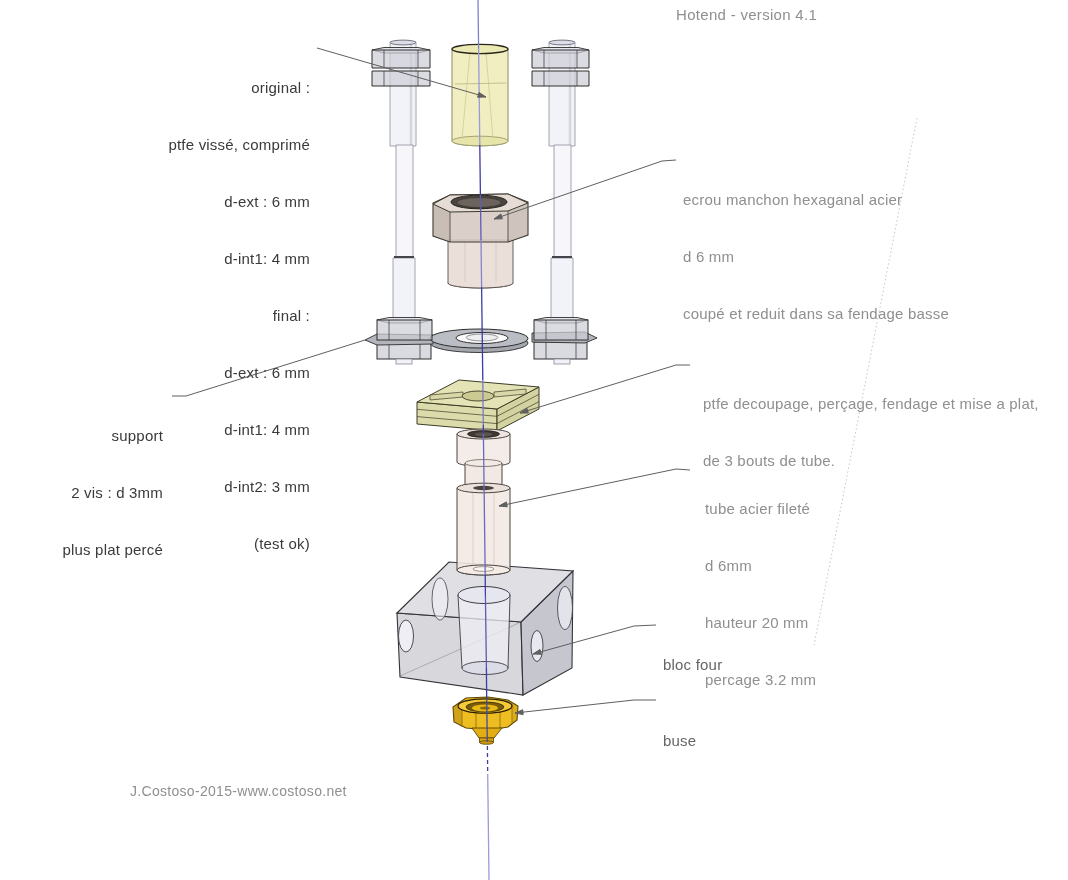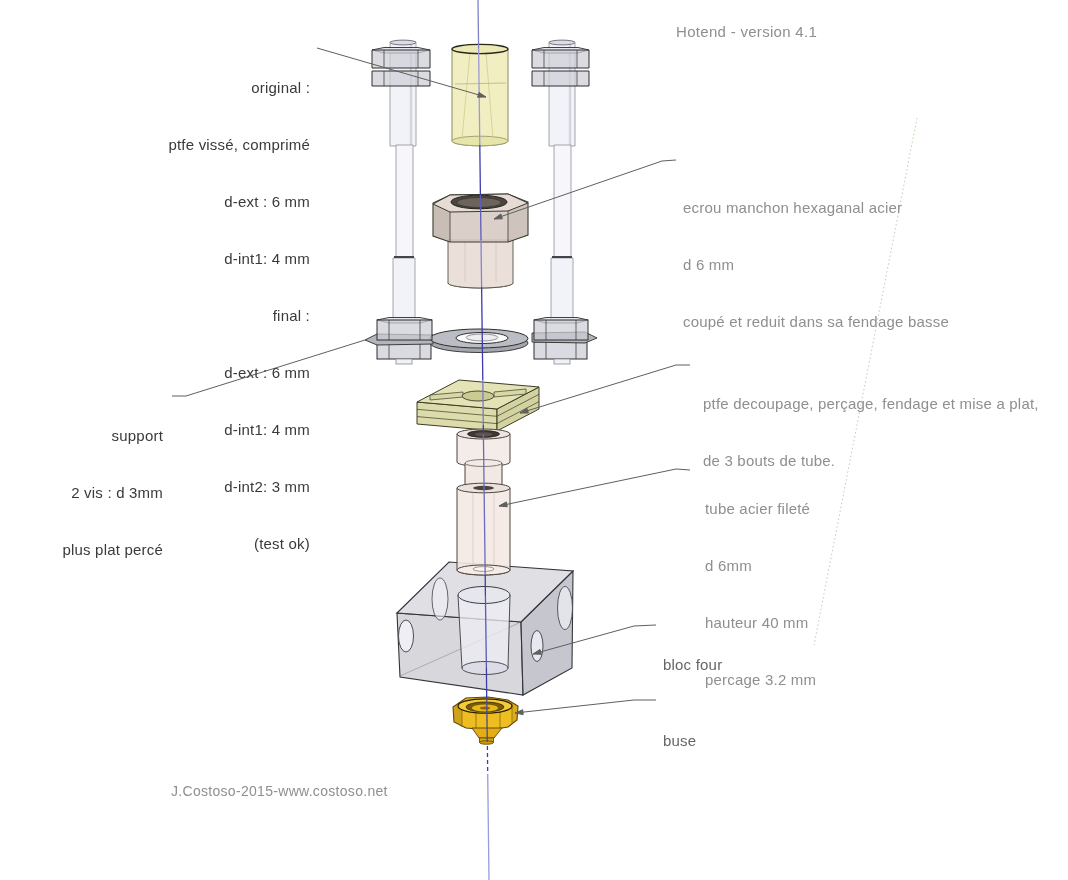--- a/index.html
+++ b/index.html
@@ -4,21 +4,21 @@
 <style>
   html,body{margin:0;padding:0;background:#fff;}
   #stage{position:relative;width:1068px;height:880px;background:#fff;overflow:hidden;
          font-family:"Liberation Sans", sans-serif;}
   #model-svg{position:absolute;left:0;top:0;}
   .ann{position:absolute;font-size:15px;line-height:19px;letter-spacing:.2px;white-space:pre;}
   .ann-left{color:var(--label_dark);text-align:right;}
   .ann-right{color:var(--label_gray);text-align:left;}
   .ann-mid{color:var(--label_mid);text-align:right;}
   .title{position:absolute;font-size:15px;color:var(--label_gray);letter-spacing:.3px;}
-  .watermark{position:absolute;font-size:14px;color:var(--label_gray);letter-spacing:.3px;margin-left:41px;}
+  .watermark{position:absolute;font-size:14px;color:var(--label_gray);letter-spacing:.3px;}
 </style>
 </head>
 <body>
 
 <div id="stage">
 
 <svg id="model-svg" width="1068" height="880" viewBox="0 0 1068 880">
 
   <line x1="917" y1="118" x2="814" y2="645" style="stroke:var(--guide_green)" stroke-width="1" stroke-dasharray="1.5,2.5"></line>
 
@@ -227,55 +227,55 @@
       <polyline points="656,625 634,626 533,654" fill="none"></polyline>
       <polygon points="533,654 540.0,649.5 541.4,654.3"></polygon>
     </g>
     <g>
       <polyline points="656,700 634,700 515,713" fill="none"></polyline>
       <polygon points="515,713 522.7,709.7 523.2,714.6"></polygon>
     </g>
   </g>
 </svg>
 
-<div class="title" style="left:676px;top:23px">Hotend - version 4.1</div>
+<div class="title" style="left:676px;top:6px">Hotend - version 4.1</div>
 
 <div class="ann ann-left" style="left:60px;top:40px;width:250px">
   <div>original :</div>
   <div>ptfe vissé, comprimé</div>
   <div>d-ext : 6 mm</div>
   <div>d-int1: 4 mm</div>
   <div>final :</div>
   <div>d-ext : 6 mm</div>
   <div>d-int1: 4 mm</div>
   <div>d-int2: 3 mm</div>
   <div>(test ok)</div>
 </div>
 
-<div class="ann ann-right" style="left:683px;top:160px">
+<div class="ann ann-right" style="left:683px;top:152px">
   <div>ecrou manchon hexaganal acier</div>
   <div>d 6 mm</div>
   <div>coupé et reduit dans sa fendage basse</div>
 </div>
 
 <div class="ann ann-left" style="left:20px;top:388px;width:143px">
   <div>support</div>
   <div>2 vis : d 3mm</div>
   <div>plus plat percé</div>
 </div>
 
 <div class="ann ann-right" style="left:703px;top:356px">
   <div>ptfe decoupage, perçage, fendage et mise a plat,</div>
   <div>de 3 bouts de tube.</div>
 </div>
 
 <div class="ann ann-right" style="left:705px;top:461px">
   <div>tube acier fileté</div>
   <div>d 6mm</div>
-  <div>hauteur 40 mm</div>
+  <div>hauteur 20 mm</div>
   <div>percage 3.2 mm</div>
 </div>
 
 <div class="ann ann-right ann-mid" style="left:663px;top:617px">
   <div>bloc four</div>
 </div>
 
 <div class="ann ann-right ann-mid" style="left:663px;top:693px">
   <div>buse</div>
 </div>

